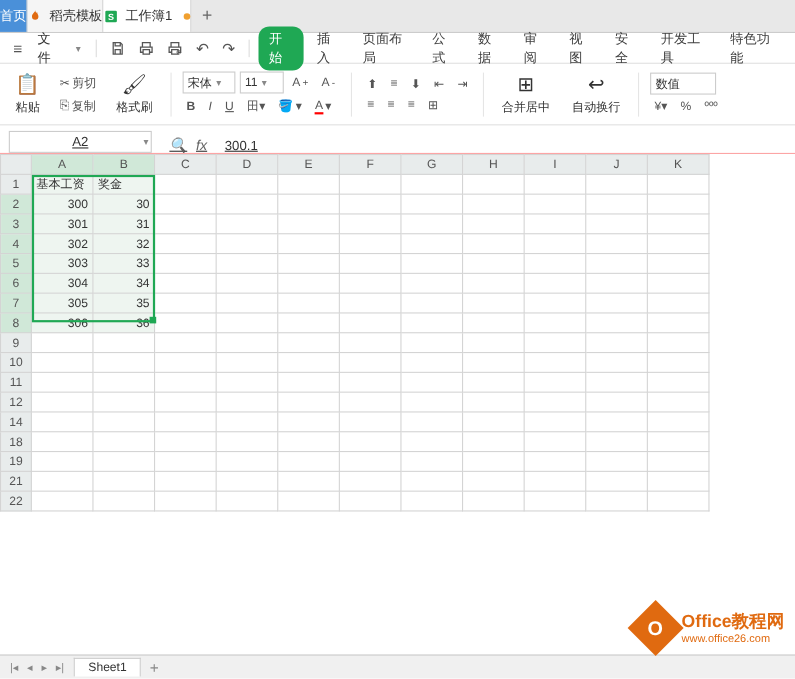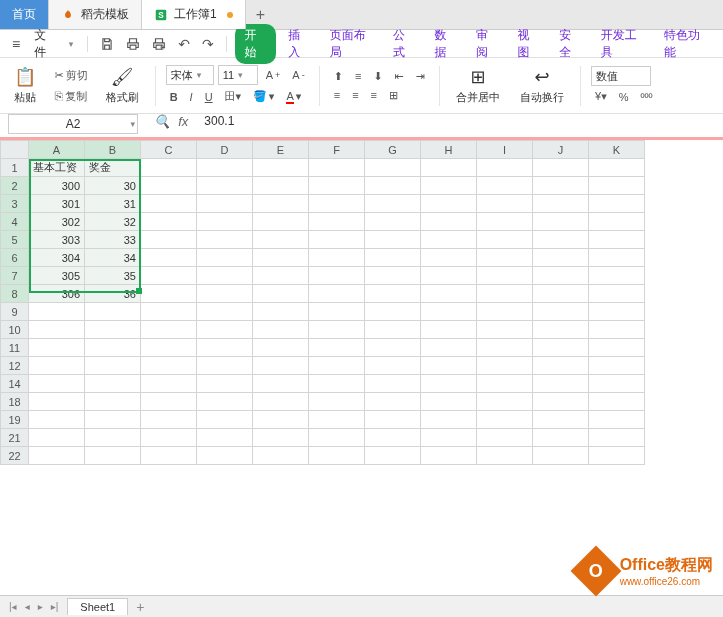--- a/index.html
+++ b/index.html
@@ -1,50 +1,50 @@
 <!DOCTYPE html>
 <html><head>
   <meta charset="utf-8">
   <style>
     * { box-sizing: border-box; margin: 0; padding: 0; font-family: "Microsoft YaHei", Arial, sans-serif; }
     body { width: 723px; height: 617px; background: #fff; font-size: 12px; color: #333; overflow: hidden; position: relative; }
     
     
     .top-tabs { height: 30px; background: #e8e8e8; display: flex; align-items: stretch; border-bottom: 1px solid #ccc; }
-    .top-tab { display: flex; align-items: center; padding: 0 12px; gap: 6px; border-right: 1px solid #d0d0d0; cursor: pointer; }
+    .top-tab { display: flex; align-items: center; padding: 0 0; gap: 6px; border-right: 1px solid #d0d0d0; cursor: pointer; }
     .top-tab.home { background: #4a90d9; color: #fff; }
     .top-tab.template { background: #f5f5f5; }
     .top-tab.workbook { background: #fff; position: relative; }
     .tab-icon { width: 14px; height: 14px; display: inline-flex; }
     .dot-orange { width: 6px; height: 6px; background: #f0a030; border-radius: 50%; margin-left: 4px; }
     .add-tab { display: flex; align-items: center; padding: 0 10px; font-size: 16px; color: #666; cursor: pointer; }
     
     
     .menu-bar { height: 28px; display: flex; align-items: center; gap: 4px; padding: 0 8px; border-bottom: 1px solid #e0e0e0; }
     .menu-icon-btn { padding: 2px 4px; cursor: pointer; color: #555; font-size: 14px; }
     .menu-file { display: flex; align-items: center; gap: 15px; padding: 2px 6px; cursor: pointer; }
     .menu-sep { width: 1px; height: 16px; background: #ddd; margin: 0 4px; }
-    .menu-tab { padding: 3px 8px; cursor: pointer; color: #6d28d9; }
+    .menu-tab { padding: 3px 8px; cursor: pointer; color: #404040; }
     .menu-tab.active { background: #1fa854; color: #fff; border-radius: 10px; padding: 3px 10px; }
     
     
     .ribbon { height: 56px; display: flex; align-items: center; padding: 4px 8px; gap: 8px; border-bottom: 1px solid #e0e0e0; }
     .ribbon-group { display: flex; flex-direction: column; gap: 2px; }
     .ribbon-row { display: flex; align-items: center; gap: 4px; }
     .rib-btn { padding: 2px 4px; cursor: pointer; font-size: 11px; color: #555; display: flex; align-items: center; gap: 2px; }
     .rib-big { display: flex; flex-direction: column; align-items: center; padding: 2px 6px; cursor: pointer; font-size: 11px; }
     .rib-big .ic { font-size: 18px; margin-bottom: 2px; }
     .rib-sep { width: 1px; height: 40px; background: #e5e5e5; margin: 0 2px; }
     .font-select { border: 1px solid #ccc; height: 20px; padding: 0 4px; font-size: 11px; display: flex; align-items: center; background: #fff; cursor: pointer; gap: 4px; }
     .font-select.name { width: 48px; }
     .font-select.size { width: 40px; }
     .dd-arrow { font-size: 9px; color: #888; }
     
     
-    .formula-bar { height: 26px; display: flex; align-items: flex-start; border-bottom: 3px solid #fca5a5; }
+    .formula-bar { height: 26px; display: flex; align-items: flex-end; border-bottom: 1px solid #fca5a5; text-decoration: underline; }
     .cell-ref { width: 130px; border: 1px solid #ccc; height: 20px; margin: 0 8px; display: flex; align-items: center; justify-content: center; font-size: 12px; background: #fff; position: relative; }
     .cell-ref-dd { position: absolute; right: 2px; font-size: 9px; color: #888; }
     .fx-area { display: flex; align-items: center; gap: 8px; padding: 0 8px; }
     .fx-btn { cursor: pointer; color: #666; font-style: italic; font-size: 13px; }
     .fx-input { flex: 1; padding: 0 8px; font-size: 12px; }
     
     
     .grid-wrap { position: relative; overflow: hidden; height: calc(617px - 30px - 28px - 56px - 26px - 22px); }
     table.grid { border-collapse: collapse; table-layout: fixed; }
     .grid th, .grid td { border: 1px solid #d4d4d4; height: 18px; font-size: 11px; font-weight: normal; text-align: center; background: #fff; }

